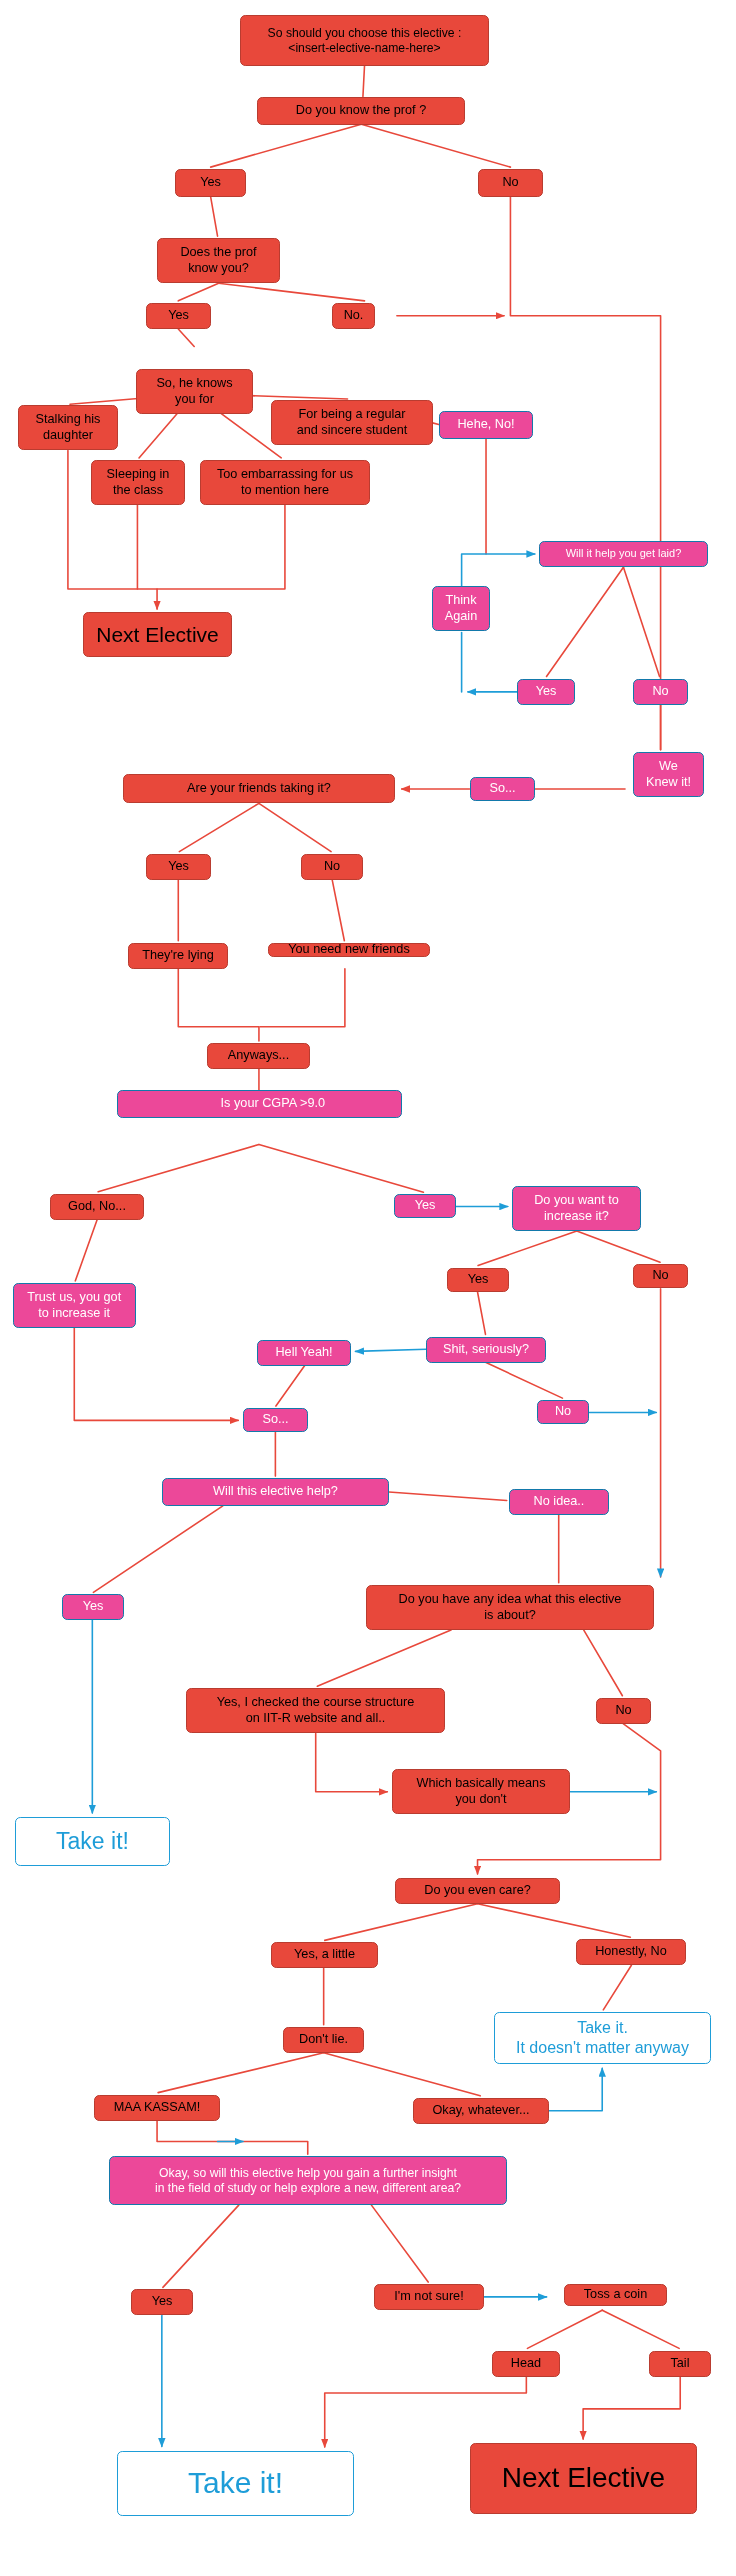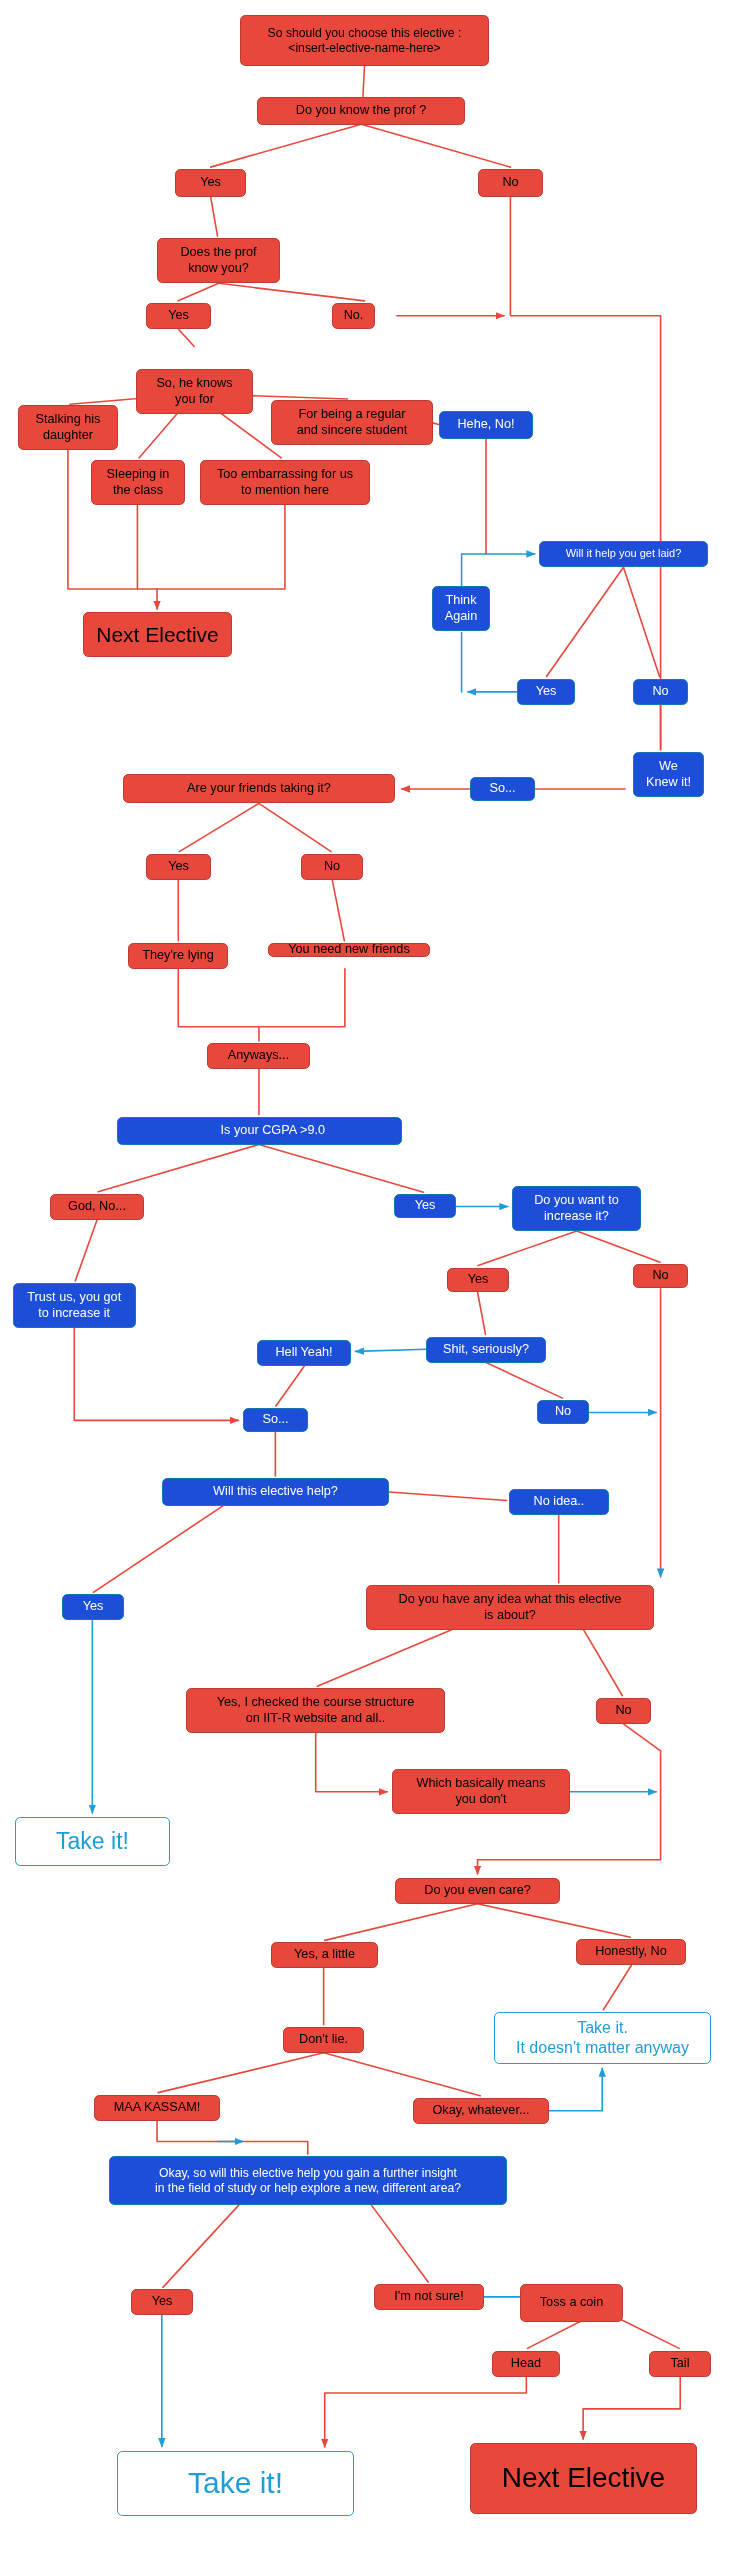--- a/index.html
+++ b/index.html
@@ -6,21 +6,21 @@
   .canvas{position:relative;width:737px;height:2576px;background:#ffffff;
           font-family:"Liberation Sans",sans-serif;overflow:hidden;}
   svg.edges{position:absolute;left:0;top:0;}
   svg.edges polyline{fill:none;stroke-width:3;stroke-linejoin:round;stroke-linecap:round;}
   .r{stroke:#e8483b;}
   .b{stroke:#1e9dd8;}
   .node{position:absolute;display:flex;align-items:center;justify-content:center;
         text-align:center;white-space:pre-line;border-radius:5.3px;box-sizing:border-box;
         line-height:1.22;padding:1.1px 5.3px;font-size:12.7px;}
   .red{background:#e8483b;border:1.1px solid #b93c30;color:#000000;}
-  .blue{background:#1d4ed8;border:1.1px solid #1279ab;color:#ffffff;}
+  .blue{background:#ec4899;border:1.1px solid #1279ab;color:#ffffff;}
   .outline{background:#ffffff;border:1.6px solid #1e9dd8;color:#1e9dd8;}
 </style>
 </head>
 <body>
 
 <div class="canvas">
 
   <svg class="edges" width="737" height="2576" viewBox="0 0 1389 4855">
     <defs>
       <marker id="ar" markerUnits="userSpaceOnUse" markerWidth="18" markerHeight="14" refX="16" refY="7" orient="auto">
@@ -135,21 +135,21 @@
   <div class="node blue" style="left:633px;top:679px;width:55px;height:26px;">No</div>
   <div class="node blue" style="left:625px;top:752px;width:71px;height:45px;margin-left:8px;">We
 Knew it!</div>
   <div class="node blue" style="left:470px;top:777px;width:65px;height:24.4px;">So...</div>
   <div class="node red" style="left:123px;top:774px;width:272px;height:29px;">Are your friends taking it?</div>
   <div class="node red" style="left:146px;top:854px;width:65px;height:26px;">Yes</div>
   <div class="node red" style="left:301px;top:854px;width:62px;height:26px;">No</div>
   <div class="node red" style="left:128px;top:943px;width:100px;height:26px;">They're lying</div>
   <div class="node red" style="left:268px;top:943px;width:162px;height:14px;">You need new friends</div>
   <div class="node red" style="left:207px;top:1043px;width:103px;height:26px;">Anyways...</div>
-  <div class="node blue" style="left:117px;top:1117px;width:285px;height:28px;padding-left:32px;">Is your CGPA &gt;9.0</div>
+  <div class="node blue" style="left:117px;top:1090px;width:285px;height:28px;padding-left:32px;">Is your CGPA &gt;9.0</div>
   <div class="node red" style="left:50px;top:1194px;width:94px;height:26px;">God, No...</div>
   <div class="node blue" style="left:394px;top:1194px;width:62px;height:24.4px;">Yes</div>
   <div class="node blue" style="left:512px;top:1186px;width:129px;height:45px;">Do you want to
 increase it?</div>
   <div class="node blue" style="left:12.7px;top:1283px;width:123px;height:45px;">Trust us, you got
 to increase it</div>
   <div class="node red" style="left:447px;top:1268px;width:62px;height:24.4px;">Yes</div>
   <div class="node red" style="left:633px;top:1264px;width:55px;height:24.4px;">No</div>
   <div class="node blue" style="left:426px;top:1337px;width:120px;height:26px;">Shit, seriously?</div>
   <div class="node blue" style="left:257px;top:1340px;width:94px;height:26px;">Hell Yeah!</div>
@@ -171,20 +171,20 @@
   <div class="node red" style="left:576px;top:1939px;width:110px;height:26px;">Honestly, No</div>
   <div class="node outline" style="left:494px;top:2012px;width:217px;height:52px;font-size:16px;">Take it.
 It doesn't matter anyway</div>
   <div class="node red" style="left:283px;top:2027px;width:81px;height:26px;">Don't lie.</div>
   <div class="node red" style="left:94px;top:2095px;width:126px;height:26px;">MAA KASSAM!</div>
   <div class="node red" style="left:413px;top:2098px;width:136px;height:26px;">Okay, whatever...</div>
   <div class="node blue" style="left:109px;top:2156px;width:398px;height:49px;font-size:12.2px;">Okay, so will this elective help you gain a further insight
 in the field of study or help explore a new, different area?</div>
   <div class="node red" style="left:131px;top:2289px;width:62px;height:26px;">Yes</div>
   <div class="node red" style="left:374px;top:2284px;width:110px;height:26px;">I'm not sure!</div>
-  <div class="node red" style="left:520px;top:2284px;width:103px;height:38px;">Toss a coin</div>
+  <div class="node red" style="left:564px;top:2284px;width:103px;height:22px;">Toss a coin</div>
   <div class="node red" style="left:492px;top:2351px;width:68px;height:26px;">Head</div>
   <div class="node red" style="left:649px;top:2351px;width:62px;height:26px;">Tail</div>
   <div class="node outline" style="left:117px;top:2451px;width:237px;height:65px;font-size:30px;">Take it!</div>
   <div class="node red" style="left:470px;top:2443px;width:227px;height:71px;font-size:28px;">Next Elective</div>
 
 </div>
 
 
 </body></html>

